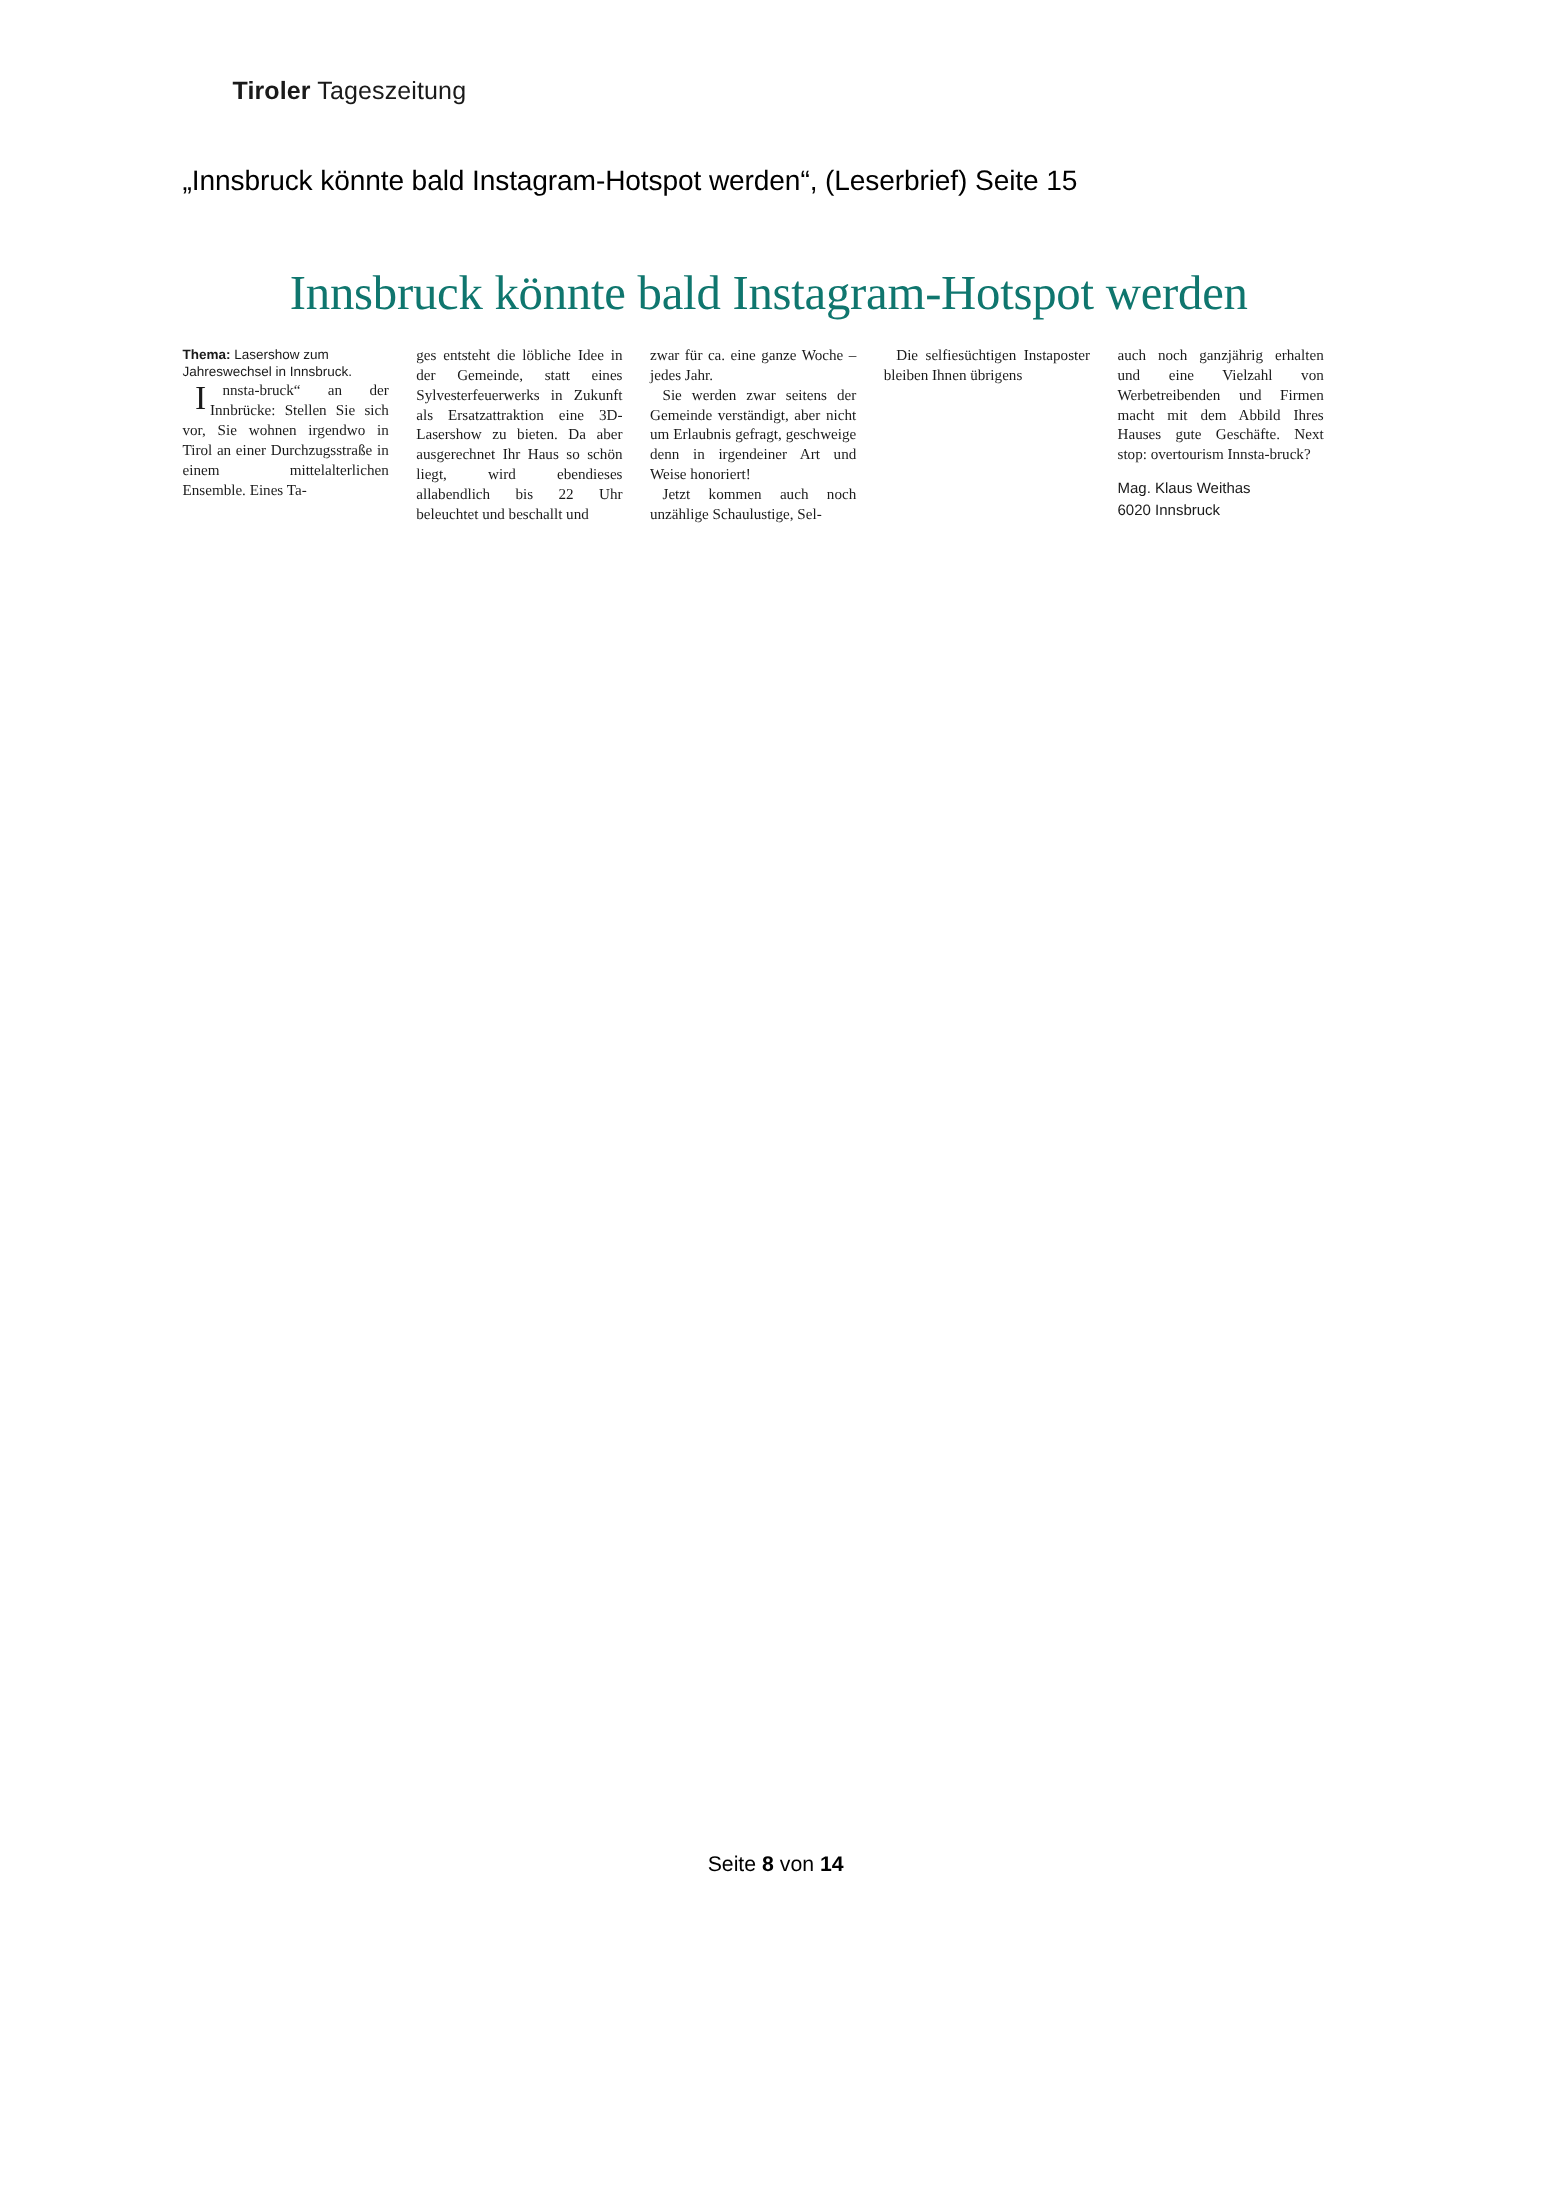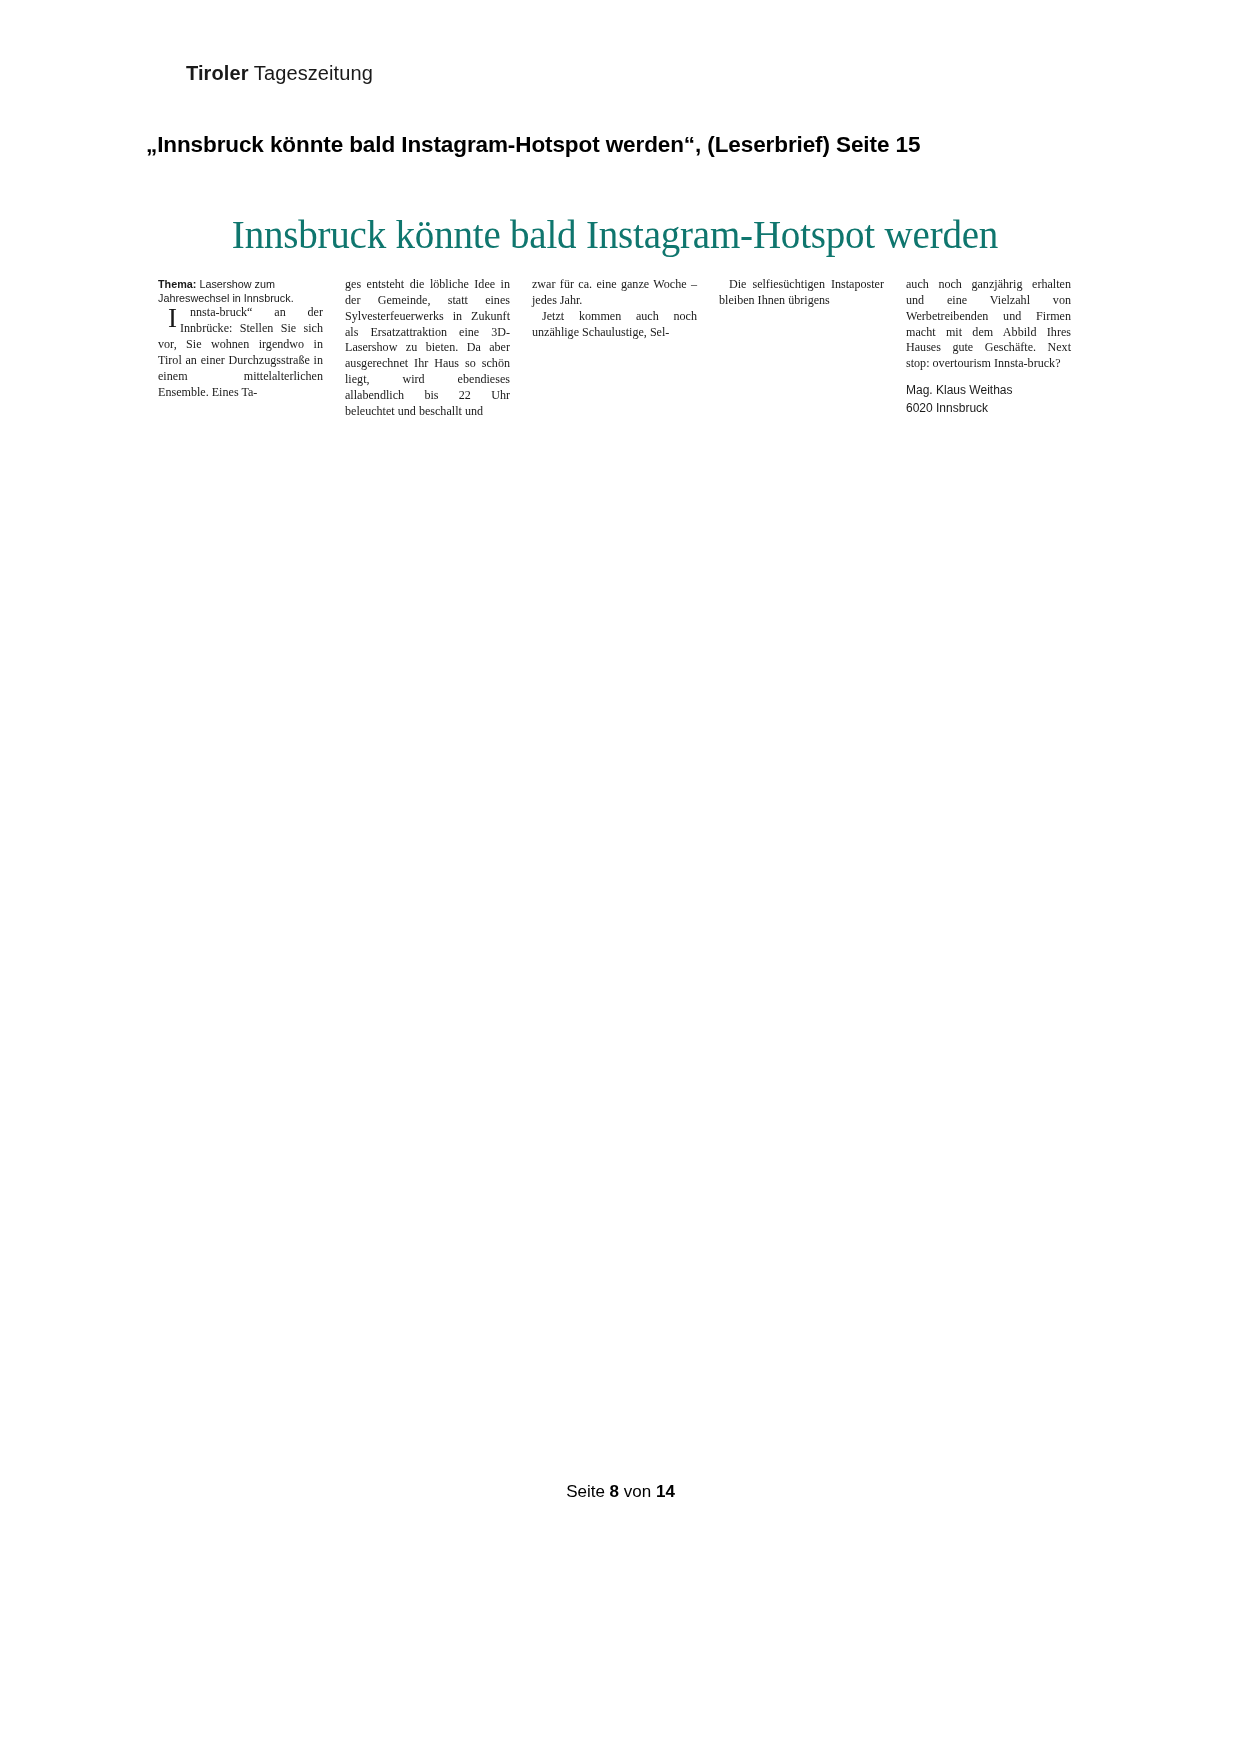--- a/index.html
+++ b/index.html
@@ -37,21 +37,21 @@
   .masthead .brand-light {
     font-weight: normal;
   }
   
   .doc-title {
     position: absolute;
     left: 146px;
     top: 130px;
     width: 1000px;
     font-size: 22.5px;
-    font-weight: bold;
+    font-weight: normal;
     color: #000000;
     letter-spacing: -0.1px;
     line-height: 1.3;
   }
   
   .clipping {
     position: absolute;
     left: 146px;
     top: 213px;
     width: 938px;
@@ -63,21 +63,20 @@
     text-align: center;
     color: #0f766e;
     letter-spacing: -0.2px;
     line-height: 1.12;
     margin: 0 0 20px 0;
   }
   .columns {
     display: flex;
     gap: 22px;
     align-items: flex-start;
-    margin-left: 12px;
   }
   .col {
     width: 165px;
     font-family: "Liberation Serif", serif;
     font-size: 12.1px;
     line-height: 1.32;
     text-align: justify;
     color: #1a1a1a;
     hyphens: manual;
   }
@@ -154,20 +153,21 @@
         <p class="kicker first"><span class="kicker-label">Thema:</span><span> Lasershow zum Jahreswechsel in Innsbruck.</span></p>
         <p class="dropcap-para"><span class="dropcap">I</span><span>nnsta-bruck“ an der Innbrücke: Stellen Sie sich vor, Sie wohnen irgendwo in Tirol an einer Durchzugsstraße in einem mittelalterlichen Ensemble. Eines Ta-</span></p>
       </div>
 
       <div class="col">
         <p class="first">ges entsteht die löbliche Idee in der Gemeinde, statt eines Sylvesterfeuerwerks in Zukunft als Ersatzattraktion eine 3D-Lasershow zu bieten. Da aber ausgerechnet Ihr Haus so schön liegt, wird ebendieses allabendlich bis 22 Uhr beleuchtet und beschallt und</p>
       </div>
 
       <div class="col">
         <p class="first">zwar für ca. eine ganze Woche – jedes Jahr.</p>
+        <p>Sie werden zwar seitens der Gemeinde verständigt, aber nicht um Erlaubnis gefragt, geschweige denn in irgendeiner Art und Weise honoriert!</p>
         <p>Jetzt kommen auch noch unzählige Schaulustige, Sel-</p>
       </div>
 
       <div class="col">
         <p>Die selfiesüchtigen Instaposter bleiben Ihnen übrigens</p>
       </div>
 
       <div class="col">
         <p class="first">auch noch ganzjährig erhalten und eine Vielzahl von Werbetreibenden und Firmen macht mit dem Abbild Ihres Hauses gute Geschäfte. Next stop: overtourism Innsta-bruck?</p>
         <div class="signature">

